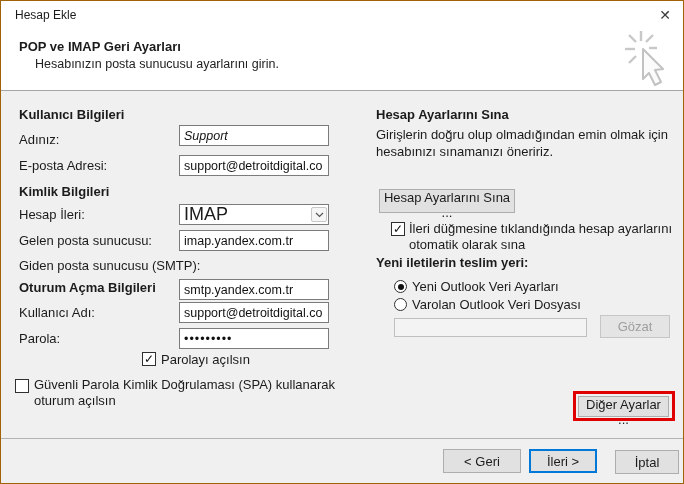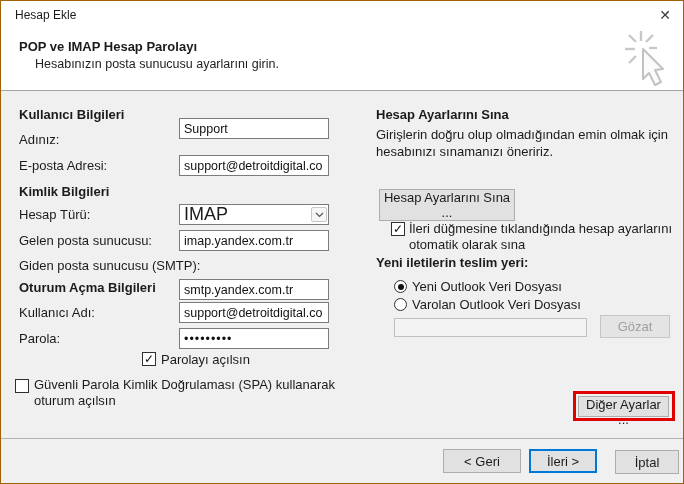--- a/index.html
+++ b/index.html
@@ -53,46 +53,46 @@
   .divider { position:absolute; left:0; top:437px; width:100%; height:1px; background:#b2b2b2; }
 </style>
 </head>
 <body>
 
 <div class="window">
 
   <div class="header">
     <div class="window-title">Hesap Ekle</div>
     <div class="close-icon">✕</div>
-    <div class="header-title">POP ve IMAP Hesap Parolayı</div>
+    <div class="header-title">POP ve IMAP Geri Ayarları</div>
     <div class="header-subtitle">Hesabınızın posta sunucusu ayarlarını girin.</div>
     <svg class="cursor-art" width="54" height="58" viewBox="0 0 54 58">
       <g stroke="#c8c8c8" stroke-width="2.4" fill="none">
         <path d="M20,2 L20,12"></path>
           <path d="M4,20 L14,20"></path>
         <path d="M8,6 L15,13"></path>
           <path d="M32,6 L25,13"></path>
         <path d="M8,34 L15,27"></path>
           <path d="M36,19 L28,19"></path>
       </g>
       <path d="M22,20 L42,40 L34,41 L40,53 L34,56 L28,44 L22,50 Z" fill="#fbfbfb" stroke="#c2c2c2" stroke-width="2" stroke-linejoin="round"></path>
     </svg>
   </div>
 
   <div class="lbl sec" style="left:18px; top:106px;">Kullanıcı Bilgileri</div>
 
   <div class="lbl" style="left:18px; top:131px;">Adınız:</div>
-  <input class="txt" style="top: 117px;" value="Support">
+  <input class="txt" style="top: 124px; font-style: italic;" value="Support">
 
   <div class="lbl" style="left:18px; top:157px;">E-posta Adresi:</div>
   <input class="txt" style="top: 154px;" value="support@detroitdigital.co">
 
   <div class="lbl sec" style="left:18px; top:183px;">Kimlik Bilgileri</div>
 
-  <div class="lbl" style="left:18px; top:206px;">Hesap Türü:</div>
+  <div class="lbl" style="left:18px; top:206px;">Hesap İleri:</div>
   <div class="combo">
     <span class="combo-value">IMAP</span>
     <span class="combo-arrow">
       <svg width="9" height="6" viewBox="0 0 9 6">
           <path d="M1,1 L4.5,4.5 L8,1" stroke="#555" stroke-width="1.2" fill="none"></path>
         </svg>
     </span>
   </div>
 
   <div class="lbl" style="left:18px; top:232px;">Gelen posta sunucusu:</div>
@@ -111,29 +111,29 @@
 
   <span class="checkbox" style="left:141px; top:351px;">✓</span>
   <div class="lbl" style="left:160px; top:351px;">Parolayı açılsın</div>
 
   <span class="checkbox" style="left:14px; top:378px;"></span>
   <div class="lbl" style="left:33px; top:376px; white-space:normal; width:335px; line-height:16px;">Güvenli Parola Kimlik Doğrulaması (SPA) kullanarak oturum açılsın</div>
 
   <div class="lbl" style="left:375px; top:125px; white-space:normal; width:302px; line-height:17px;">Girişlerin doğru olup olmadığından emin olmak için hesabınızı sınamanızı öneririz.</div>
   <div class="lbl sec" style="left:375px; top:106px;">Hesap Ayarlarını Sına</div>
 
-  <button class="btn" style="left:378px; top:188px; width:136px; height:32px;">Hesap Ayarlarını Sına ...</button>
+  <button class="btn" style="left:378px; top:188px; width:136px; height:24px;">Hesap Ayarlarını Sına ...</button>
 
   <span class="checkbox" style="left:390px; top:221px;">✓</span>
   <div class="lbl" style="left:408px; top:220px; white-space:normal; width:278px; line-height:16px;">İleri düğmesine tıklandığında hesap ayarlarını otomatik olarak sına</div>
 
   <div class="lbl sec" style="left:375px; top:254px;">Yeni iletilerin teslim yeri:</div>
 
   <span class="radio selected" style="left:393px; top:279px;"></span>
-  <div class="lbl" style="left:411px; top:278px;">Yeni Outlook Veri Dosyası</div>
+  <div class="lbl" style="left:411px; top:278px;">Yeni Outlook Veri Ayarları</div>
 
   <span class="radio" style="left:393px; top:297px;"></span>
   <div class="lbl" style="left:411px; top:296px;">Varolan Outlook Veri Dosyası</div>
 
   <input class="txt-disabled" disabled="" value="" style="">
   <button class="btn btn-disabled" style="left:599px; top:314px; width:70px; height:23px;" disabled="">Gözat</button>
 
   <button class="btn" style="left:577px; top:395px; width:91px; height:21px;">Diğer Ayarlar ...</button>
   <div class="annotation"></div>
 

